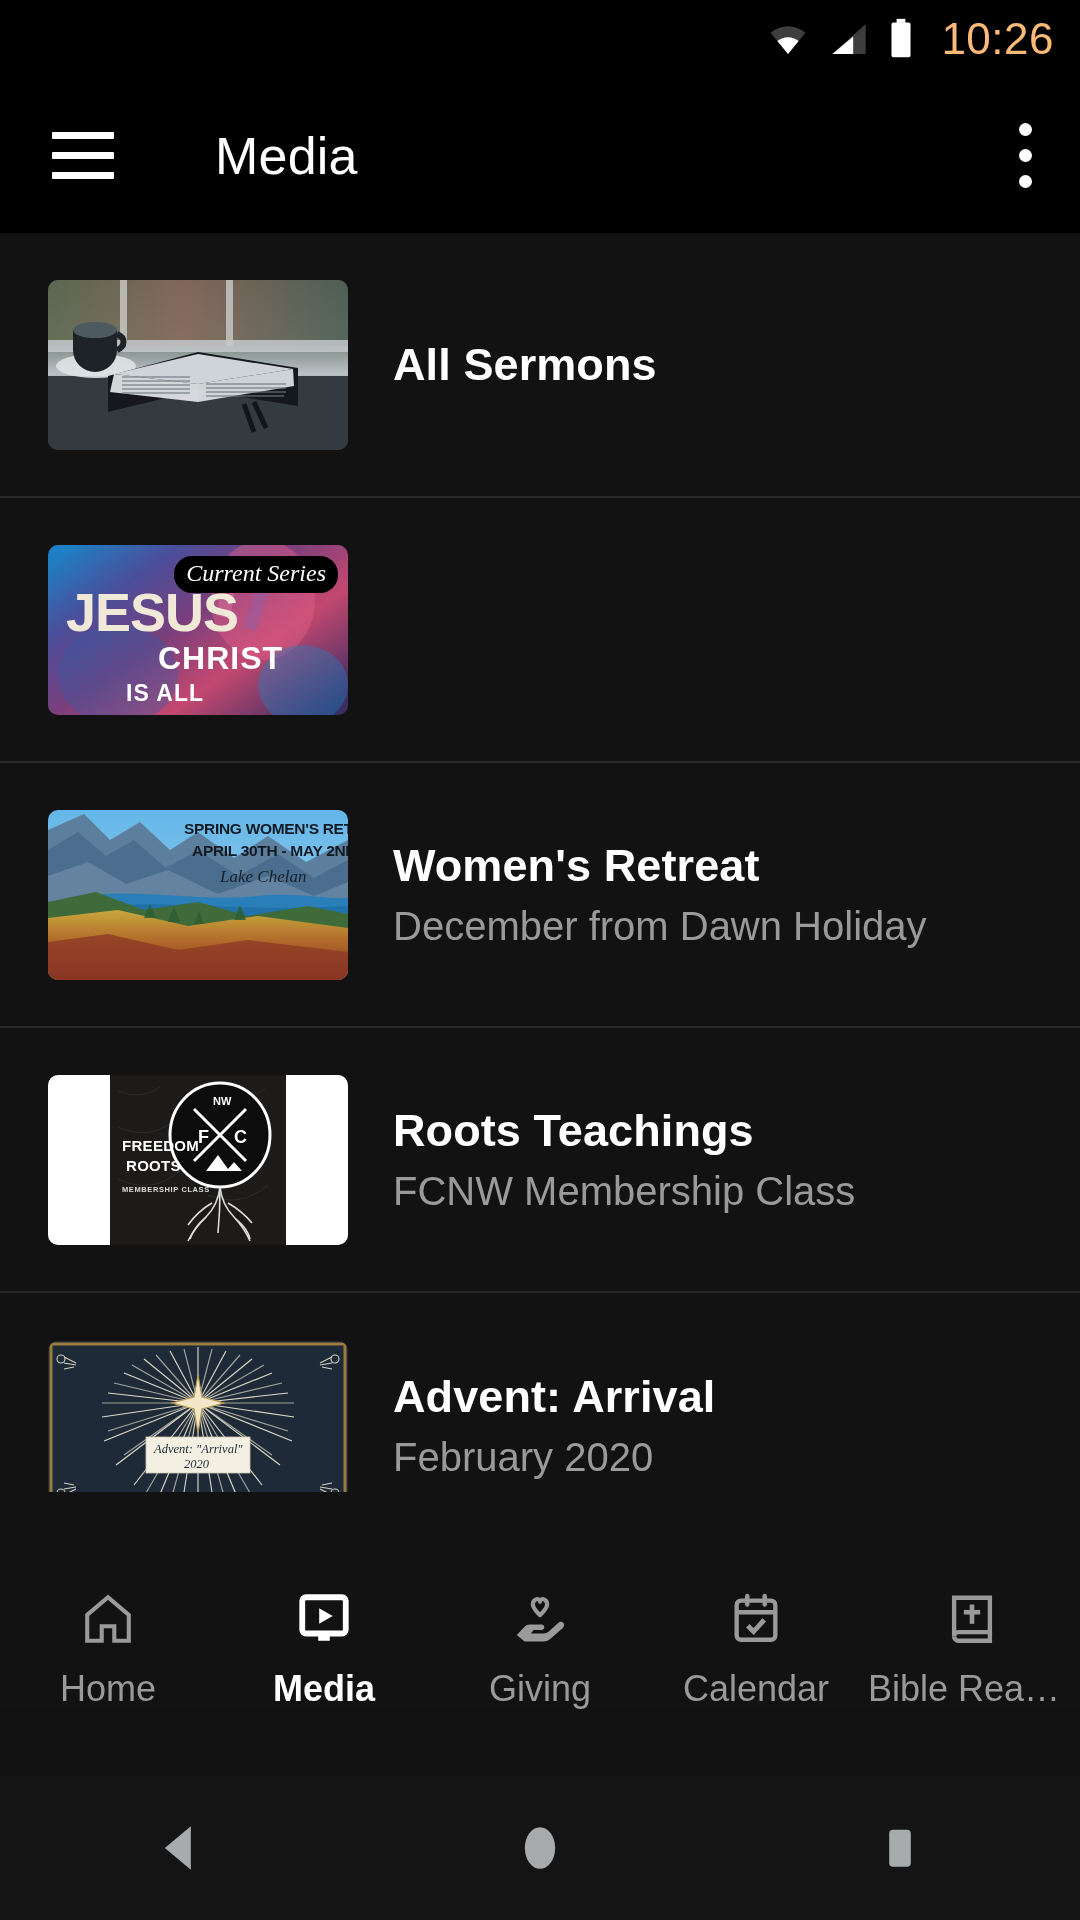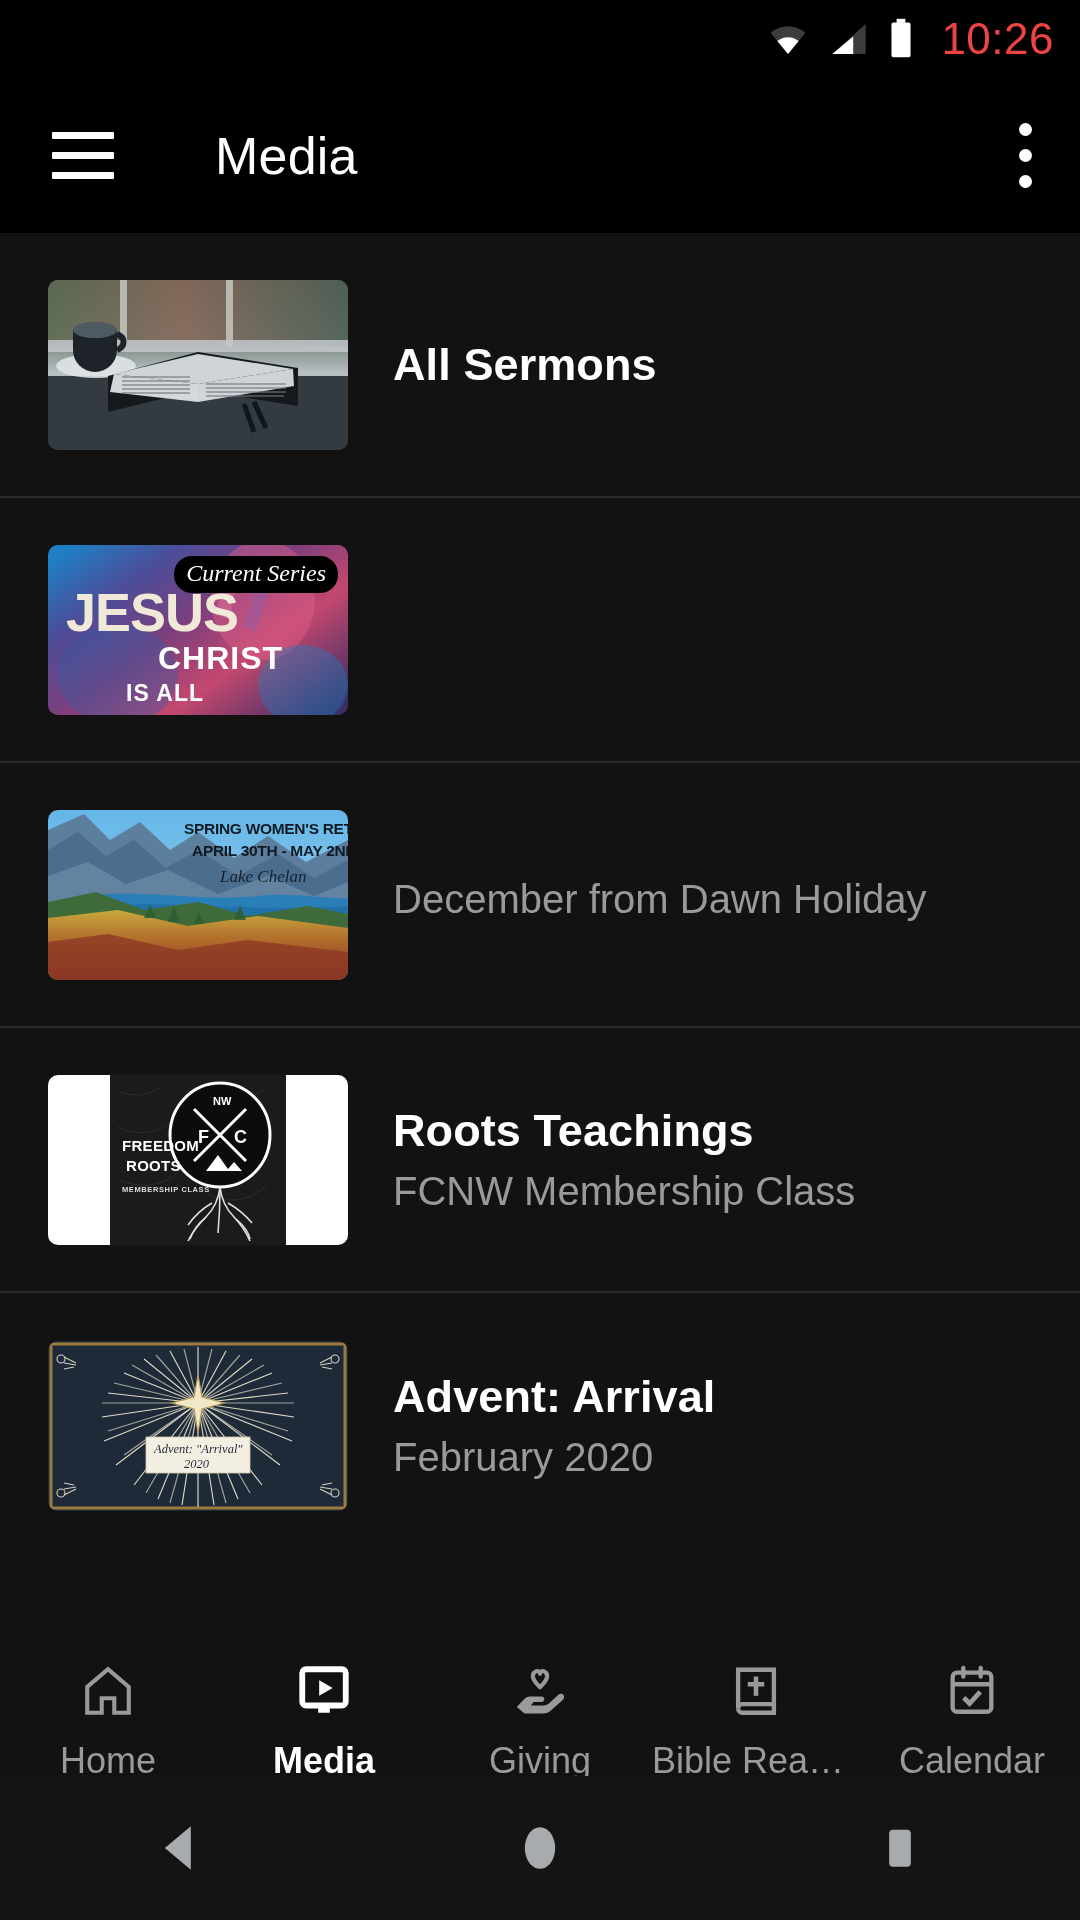--- a/index.html
+++ b/index.html
@@ -11,21 +11,21 @@
   }
   #screen { position:relative; width:1080px; height:1920px; background:#111111; }
 
   
   .statusbar {
     position:absolute; top:0; left:0; width:1080px; height:78px;
     background:#000; display:flex; align-items:center;
     justify-content:flex-end; padding-right:26px; gap:16px;
   }
   .sb-icon { display:flex; align-items:center; }
-  .sb-time { color:#ef4444; font-size:44px; letter-spacing:0.5px; margin-left:10px; }
+  .sb-time { color:#fdba74; font-size:44px; letter-spacing:0.5px; margin-left:10px; }
 
   
   .appbar {
     position:absolute; top:78px; left:0; width:1080px; height:155px;
     background:#000; display:flex; align-items:center;
   }
   .hamburger { margin-left:52px; width:62px; display:flex; flex-direction:column; gap:13px; cursor:pointer; }
   .hamburger span { display:block; height:7px; background:#fff; border-radius:1px; }
   .appbar-title { color:#fff; font-size:52px; margin-left:101px; font-weight:400; letter-spacing:0.2px; }
   .overflow { position:absolute; right:48px; display:flex; flex-direction:column; gap:13px; align-items:center; cursor:pointer; }
@@ -49,22 +49,22 @@
   
   .badge {
     position:absolute; top:11px; right:10px;
     background:#000; color:#fff; border-radius:18px;
     padding:5px 12px 7px; font-family:"Liberation Serif", serif;
     font-style:italic; font-size:24px; line-height:1.05; text-align:center;
   }
 
   
   .bottomnav {
-    position:absolute; top:1598px; left:0; width:1080px; height:218px;
-    background:#121212; display:flex; align-items:center;
+    position:absolute; top:1492px; left:0; width:1080px; height:218px;
+    background:#121212; display:flex; align-items:flex-end;
     padding-top:28px;
   }
   .navitem {
     flex:1; display:flex; flex-direction:column; align-items:center;
     gap:18px; cursor:pointer; overflow:hidden;
   }
   .navicon { height:62px; display:flex; align-items:center; justify-content:center; }
   .navlabel {
     font-size:36px; color:#9a9a9a; white-space:nowrap;
     max-width:100%; overflow:hidden; text-overflow:ellipsis; padding:0 4px;
@@ -217,20 +217,21 @@
               <path d="M120 112 l6 -16 l6 16 z"></path>
             <path d="M146 114 l5 -13 l5 13 z"></path>
               <path d="M186 110 l6 -15 l6 15 z"></path>
           </g>
           <text x="136" y="24" font-family="Liberation Sans, sans-serif" font-size="15.5" font-weight="700" fill="#111922" letter-spacing="-0.3">SPRING WOMEN'S RETREAT</text>
           <text x="144" y="46" font-family="Liberation Sans, sans-serif" font-size="15.5" font-weight="700" fill="#111922" letter-spacing="-0.3">APRIL 30TH - MAY 2ND</text>
           <text x="172" y="72" font-family="Liberation Serif, serif" font-style="italic" font-size="17" fill="#16202a">Lake Chelan</text>
         </svg>
       </div>
       <div class="rowtext">
+        <div class="title">Women's Retreat</div>
         <div class="subtitle">December from Dawn Holiday</div>
       </div>
     </div>
 
     <div class="row">
       <div class="thumb">
         <svg viewBox="0 0 300 170" preserveAspectRatio="none">
           <rect width="300" height="170" fill="#ffffff"></rect>
           <rect x="62" y="0" width="176" height="170" fill="#141414"></rect>
           <rect x="62" y="0" width="176" height="170" fill="#23211f" opacity="0.55"></rect>
@@ -360,42 +361,42 @@
           <path d="M12 10.4 C9.2 7.8 8.2 5.6 9.8 4.2 C11 3.1 12 4.2 12 4.9 C12 4.2 13 3.1 14.2 4.2 C15.8 5.6 14.8 7.8 12 10.4 Z" fill="none" stroke="#9a9a9a" stroke-width="1.7" stroke-linejoin="round"></path>
           <path d="M2.4 18.6 L5.4 15.4 C6.2 14.6 7 14.3 8 14.3 L12.6 14.3 C13.4 14.3 13.8 14.8 13.8 15.4 C13.8 16 13.3 16.5 12.6 16.5 L9.4 16.5 L8.2 18 L13.4 18 C14.4 18 15.2 17.6 16 16.9 L19.6 13.6 C20.4 12.9 21.4 13.1 21.8 13.8 C22.2 14.5 21.9 15.2 21.3 15.8 L16.6 20 C15.6 20.9 14.6 21.3 13.3 21.3 L5.6 21.3 Z" fill="#9a9a9a"></path>
         </svg>
       </span>
       <span class="navlabel">Giving</span>
     </div>
 
     <div class="navitem">
       <span class="navicon">
         <svg width="60" height="58" viewBox="0 0 24 24" fill="none" stroke="#9a9a9a" stroke-width="1.8">
-          <path d="M4.6 3.2 L19.4 3.2 L19.4 17.4 L6.4 17.4 C5.4 17.4 4.6 18.2 4.6 19.2 Z"></path>
-          <path d="M4.6 19.2 C4.6 20.2 5.4 21 6.4 21 L19.4 21 L19.4 17.4"></path>
-          <path d="M12 6 L12 14" stroke-width="1.9"></path>
-          <path d="M8.6 9.2 L15.4 9.2" stroke-width="1.9"></path>
-        </svg>
-      </span>
-      <span class="navlabel">Bible Readi…</span>
-    </div>
-
-    <div class="navitem">
-      <span class="navicon">
-        <svg width="60" height="58" viewBox="0 0 24 24" fill="none" stroke="#9a9a9a" stroke-width="1.8">
           <rect x="4" y="4.4" width="16" height="16.2" rx="1.8"></rect>
           <path d="M4 9.2 L20 9.2"></path>
           <path d="M8.4 2.4 L8.4 6" stroke-linecap="round"></path>
           <path d="M15.6 2.4 L15.6 6" stroke-linecap="round"></path>
           <path d="M8.6 14.8 L11 17.2 L15.4 12.4" stroke-width="2"></path>
         </svg>
       </span>
       <span class="navlabel">Calendar</span>
     </div>
 
+    <div class="navitem">
+      <span class="navicon">
+        <svg width="60" height="58" viewBox="0 0 24 24" fill="none" stroke="#9a9a9a" stroke-width="1.8">
+          <path d="M4.6 3.2 L19.4 3.2 L19.4 17.4 L6.4 17.4 C5.4 17.4 4.6 18.2 4.6 19.2 Z"></path>
+          <path d="M4.6 19.2 C4.6 20.2 5.4 21 6.4 21 L19.4 21 L19.4 17.4"></path>
+          <path d="M12 6 L12 14" stroke-width="1.9"></path>
+          <path d="M8.6 9.2 L15.4 9.2" stroke-width="1.9"></path>
+        </svg>
+      </span>
+      <span class="navlabel">Bible Readi…</span>
+    </div>
+
   </div>
 
   <div class="androidnav">
     <div class="and-btn">
       <svg width="52" height="56" viewBox="0 0 24 24">
           <path d="M17 2 L17 22 L5 12 Z" fill="#a8abad"></path>
         </svg>
     </div>
     <div class="and-btn">
       <svg width="52" height="56" viewBox="0 0 24 24">

